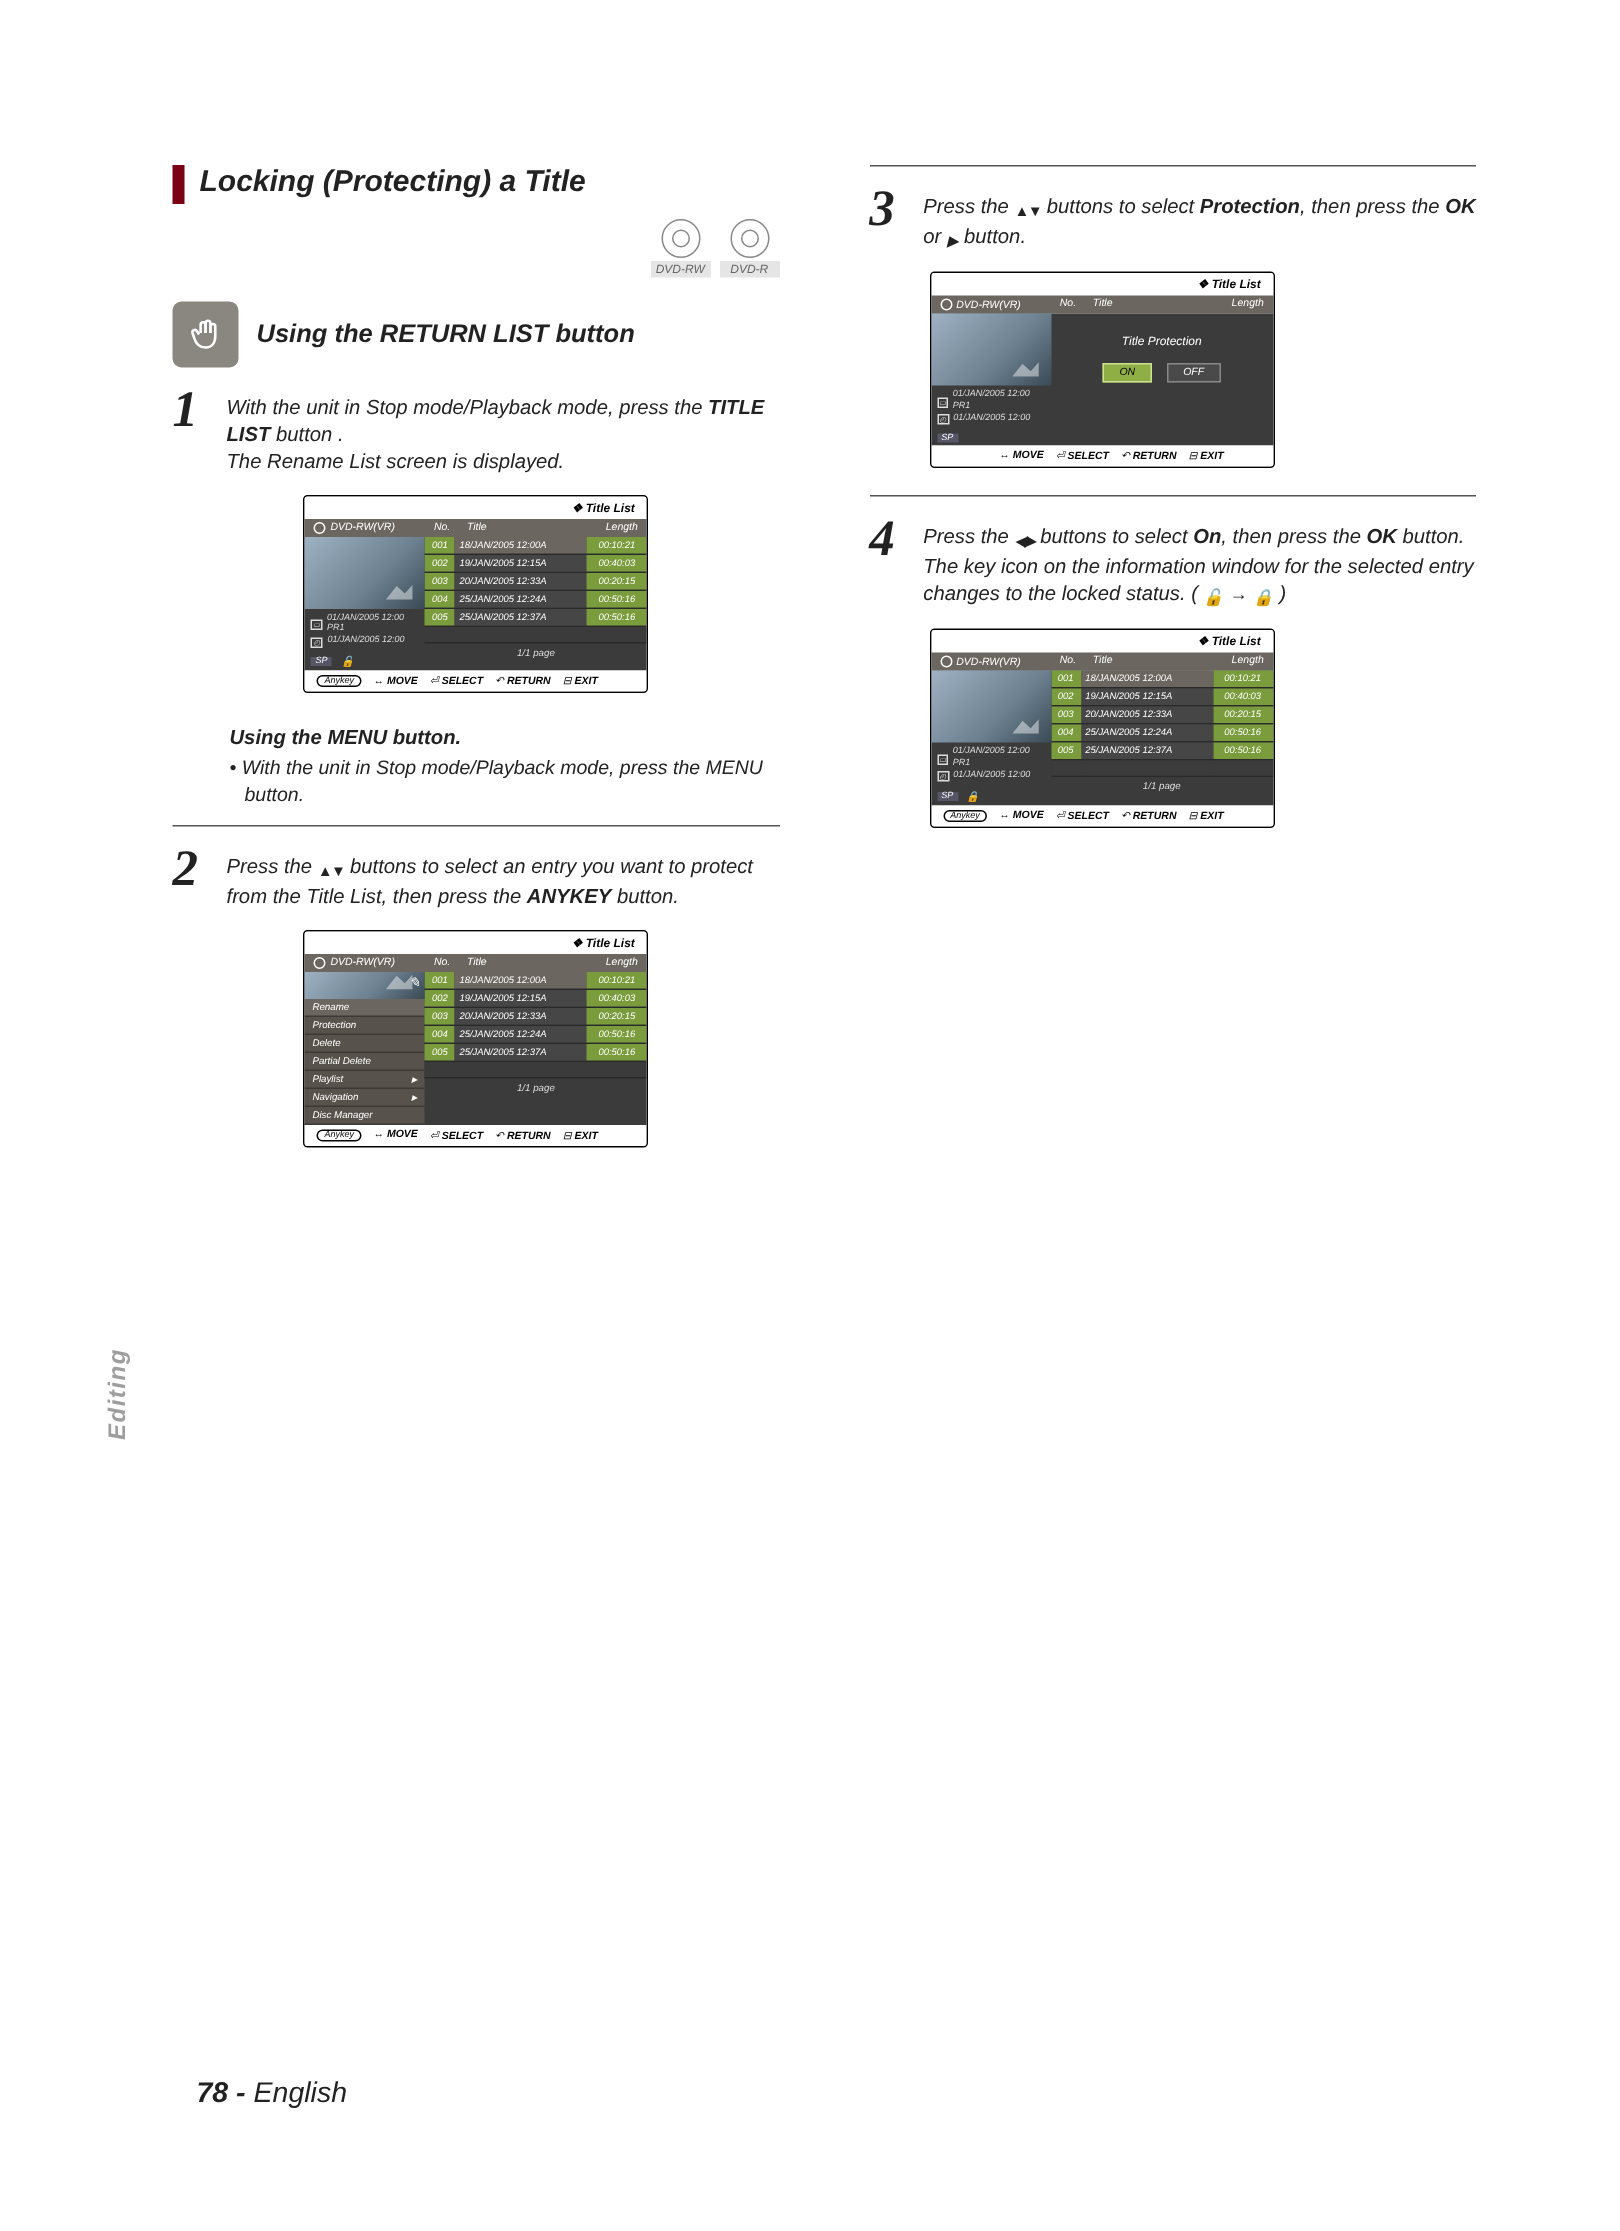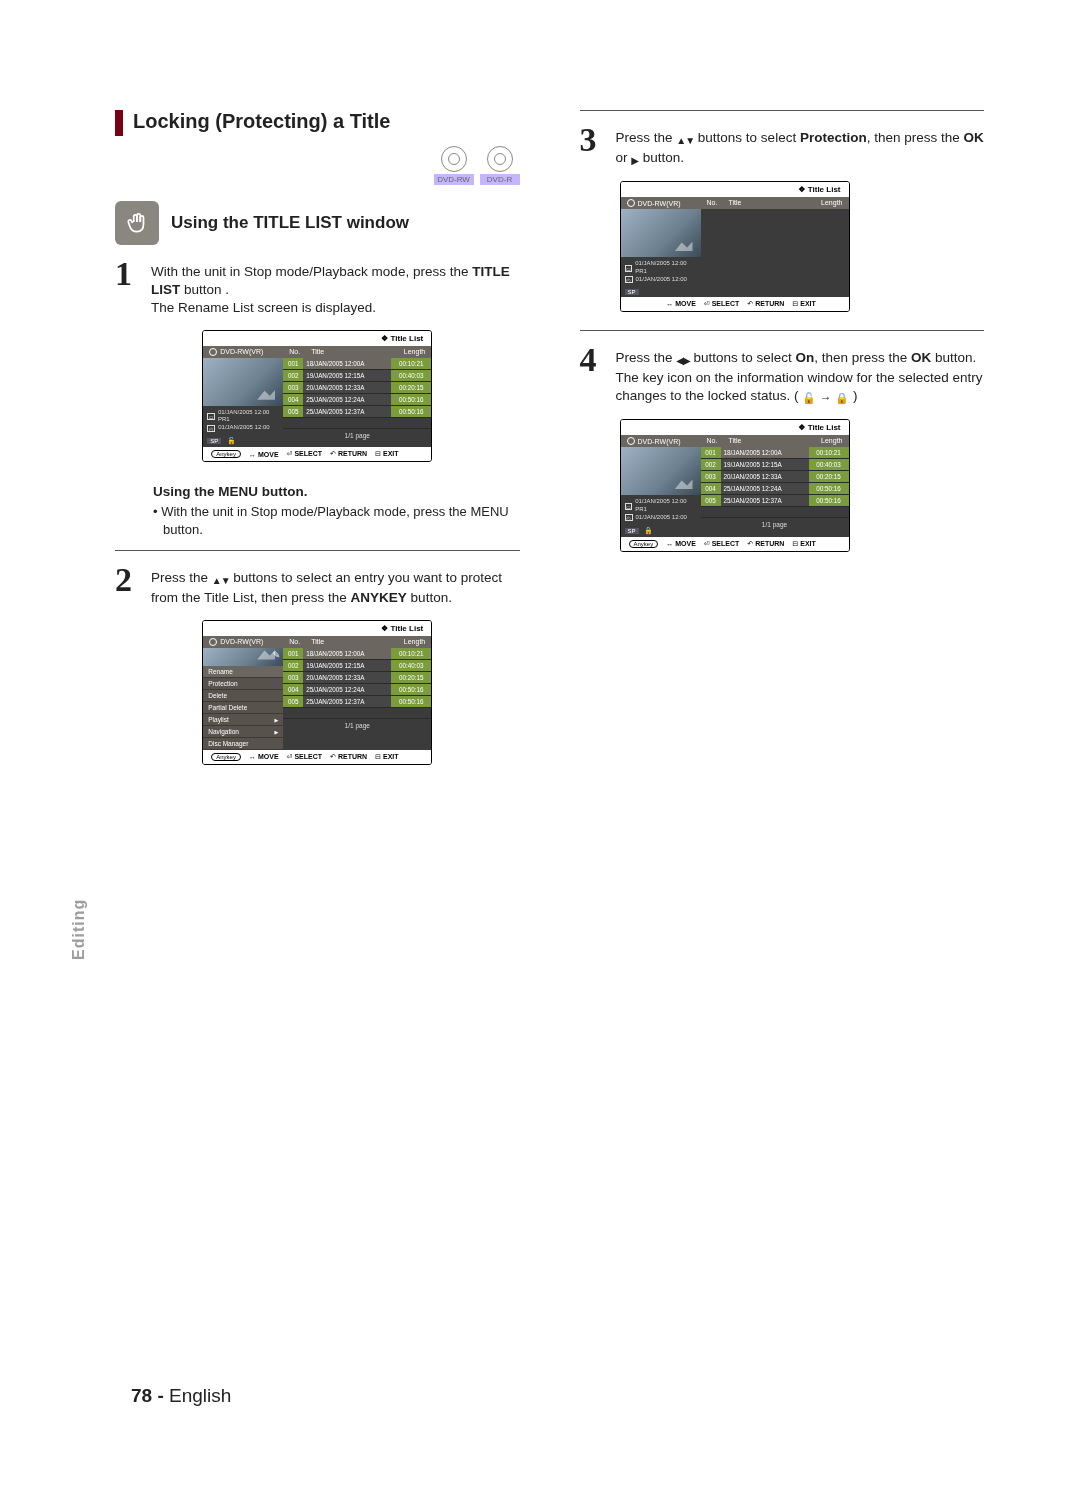--- a/index.html
+++ b/index.html
@@ -1,29 +1,29 @@
 <!DOCTYPE html>
 <html><head>
 <meta charset="utf-8">
 <style>
   * { box-sizing: border-box; margin: 0; padding: 0; }
   html, body { width: 1080px; background: #fff; font-family: Arial, Helvetica, sans-serif; color: #222; }
-  .page { width: 1080px; min-height: 1487px; padding: 110px 96px 24px 115px; position: relative; }
+  .page { width: 1080px; min-height: 1487px; padding: 110px 96px 24px 115px; position: relative; font-style: italic; }
   .columns { display: flex; gap: 60px; }
   .col { flex: 1 1 0; }
   .hr-thin { border: 0; border-top: 1px solid #555; margin: 12px 0 14px 0; }
   .section-title-row { display:flex; align-items:flex-start; gap:10px; margin-bottom:10px; }
   .bar { width:8px; height:26px; background:#7a0014; }
   h2 { font-size:20px; font-weight:bold; }
   .intro { font-size:13.5px; margin:6px 0 10px 0; line-height:1.3; }
   .disc-icons { display:flex; justify-content:flex-end; gap:6px; margin-bottom:6px; }
   .disc-icon { width:40px; text-align:center; }
   .disc-circle { width:26px; height:26px; border:1.5px solid #888; border-radius:50%; margin:0 auto; position:relative; }
   .disc-circle::after { content:""; position:absolute; width:10px; height:10px; border:1px solid #888; border-radius:50%; left:50%; top:50%; transform:translate(-50%,-50%); }
-  .disc-label { font-size:8px; color:#666; background:#c4b5fd; margin-top:2px; padding:1px 0; }
+  .disc-label { font-size:8px; color:#666; background:#e5e5e5; margin-top:2px; padding:1px 0; }
   .subhead-row { display:flex; align-items:center; gap:12px; margin:16px 0 14px 0; }
   .hand-icon-box { width:44px; height:44px; background:#8a8780; border-radius:6px; display:flex; align-items:center; justify-content:center; }
   .hand-svg { width:26px; height:26px; }
   .subhead { font-size:17px; font-weight:bold; }
   .step { display:flex; align-items:flex-start; gap:8px; margin:8px 0; }
   .stepnum { font-size:34px; font-weight:bold; font-family:"Times New Roman", serif; line-height:0.9; min-width:28px; }
   .stepbody { font-size:13.5px; line-height:1.35; padding-top:4px; flex:1; }
   .stepbody .b { font-weight:bold; }
   .arrow-ud, .arrow-lr, .arrow-r, .lock-open, .lock-closed { display:inline-block; vertical-align:-2px; }
   .arrow-ud::before { content:"▲▼"; font-size:10px; letter-spacing:-1px; }
@@ -113,21 +113,21 @@
       </div>
 
       <div class="subhead-row">
         <div class="hand-icon-box">
           <svg class="hand-svg" viewBox="0 0 24 24" fill="none" stroke="#fff" stroke-width="1.6">
             <path d="M9 11V6a1.5 1.5 0 013 0v5"></path>
               <path d="M12 11V5a1.5 1.5 0 013 0v6"></path>
             <path d="M15 11V7a1.5 1.5 0 013 0v6c0 4-2 7-6 7s-6-2.5-7-6l-1-3a1.5 1.5 0 012.8-1l1.2 2"></path>
           </svg>
         </div>
-        <div class="subhead">Using the TITLE LIST window</div>
+        <div class="subhead">Using the RETURN LIST button</div>
       </div>
 
       <div class="step">
         <div class="stepnum">1</div>
         <div class="stepbody">
           <span>With the unit in Stop mode/Playback mode, press the </span><span class="b">TITLE LIST</span><span> button .</span><br>
           <span>The Rename List screen is displayed.</span>
         </div>
       </div>
 
@@ -332,20 +332,29 @@
                 </div>
               <div class="row">
                   <span class="mini-icon">◴</span>
                   <span>01/JAN/2005 12:00</span>
                 </div>
             </div>
             <div class="ui-sp">
                 <span class="spbox">SP</span>
               </div>
           </div>
+          <div class="ui-right">
+            <div class="prot-dialog">
+              <div class="prot-title">Title Protection</div>
+              <div class="prot-btns">
+                <div class="prot-btn active">ON</div>
+                <div class="prot-btn">OFF</div>
+              </div>
+            </div>
+          </div>
         </div>
         <div class="ui-footer">
           <span style="visibility:hidden" class="anykey">Anykey</span>
           <span><span class="sym">↔</span><span>MOVE</span></span>
           <span><span class="sym">⏎</span><span>SELECT</span></span>
           <span><span class="sym">↶</span><span>RETURN</span></span>
           <span><span class="sym">⊟</span><span>EXIT</span></span>
         </div>
       </div>
 

